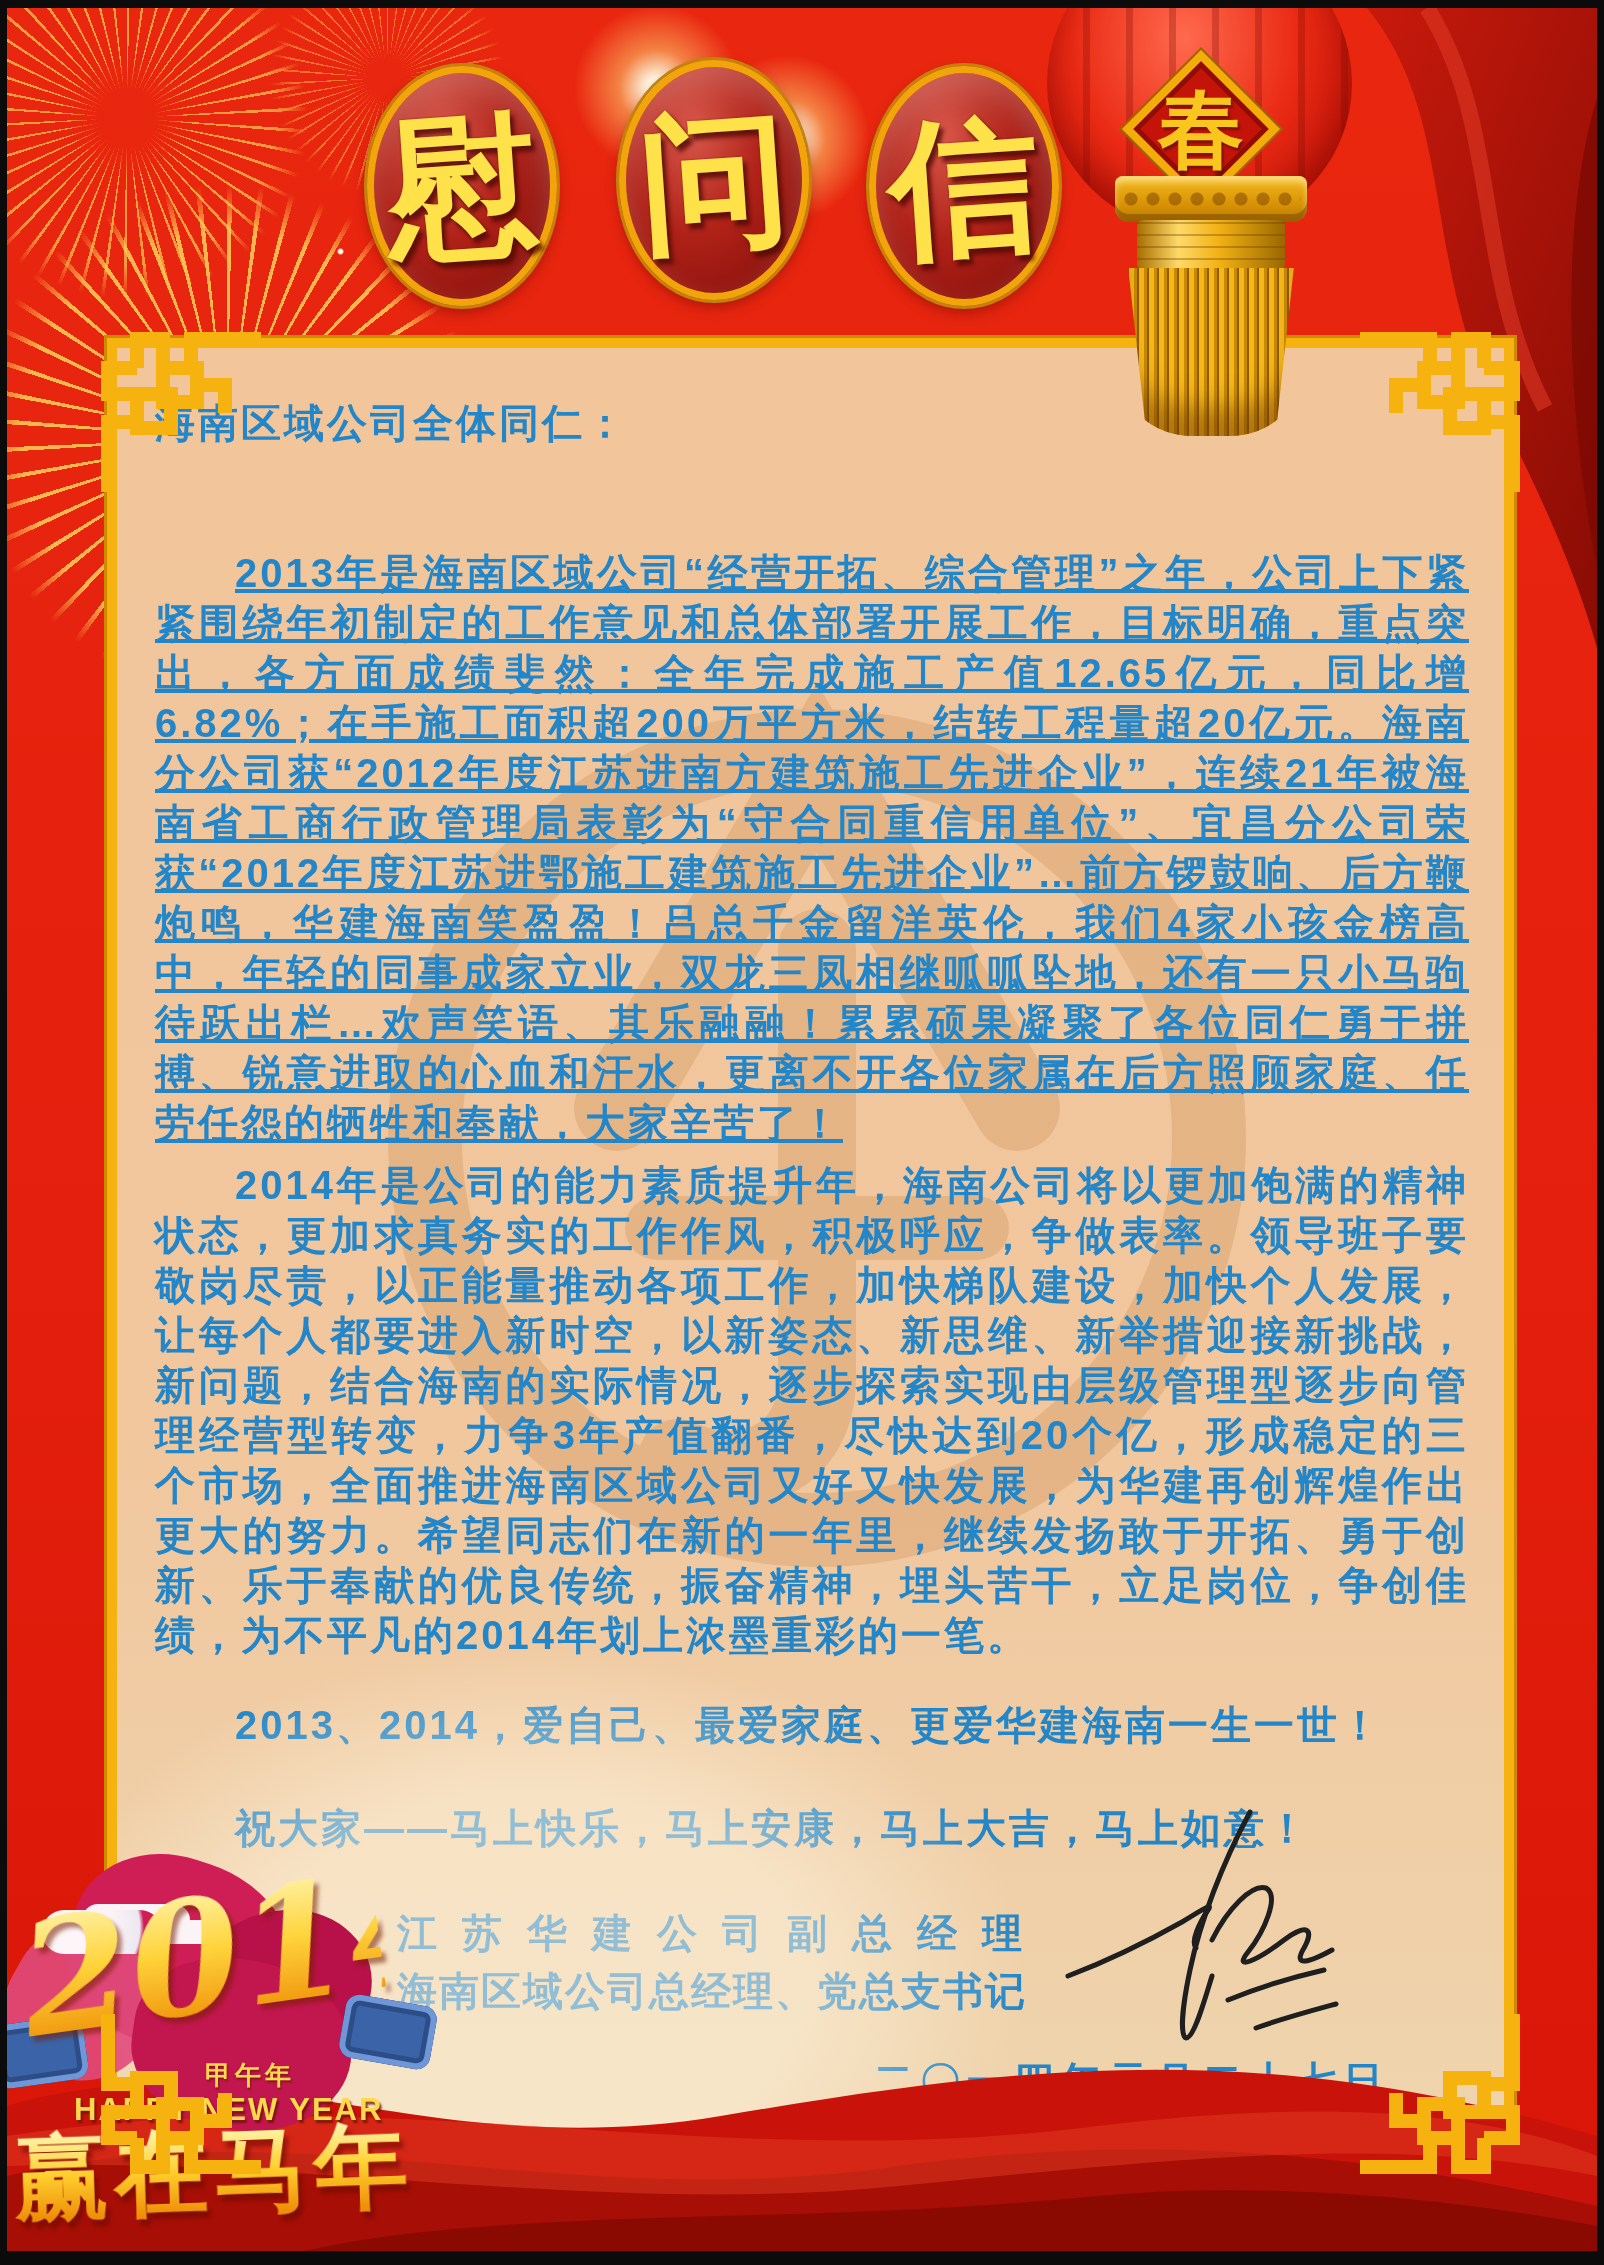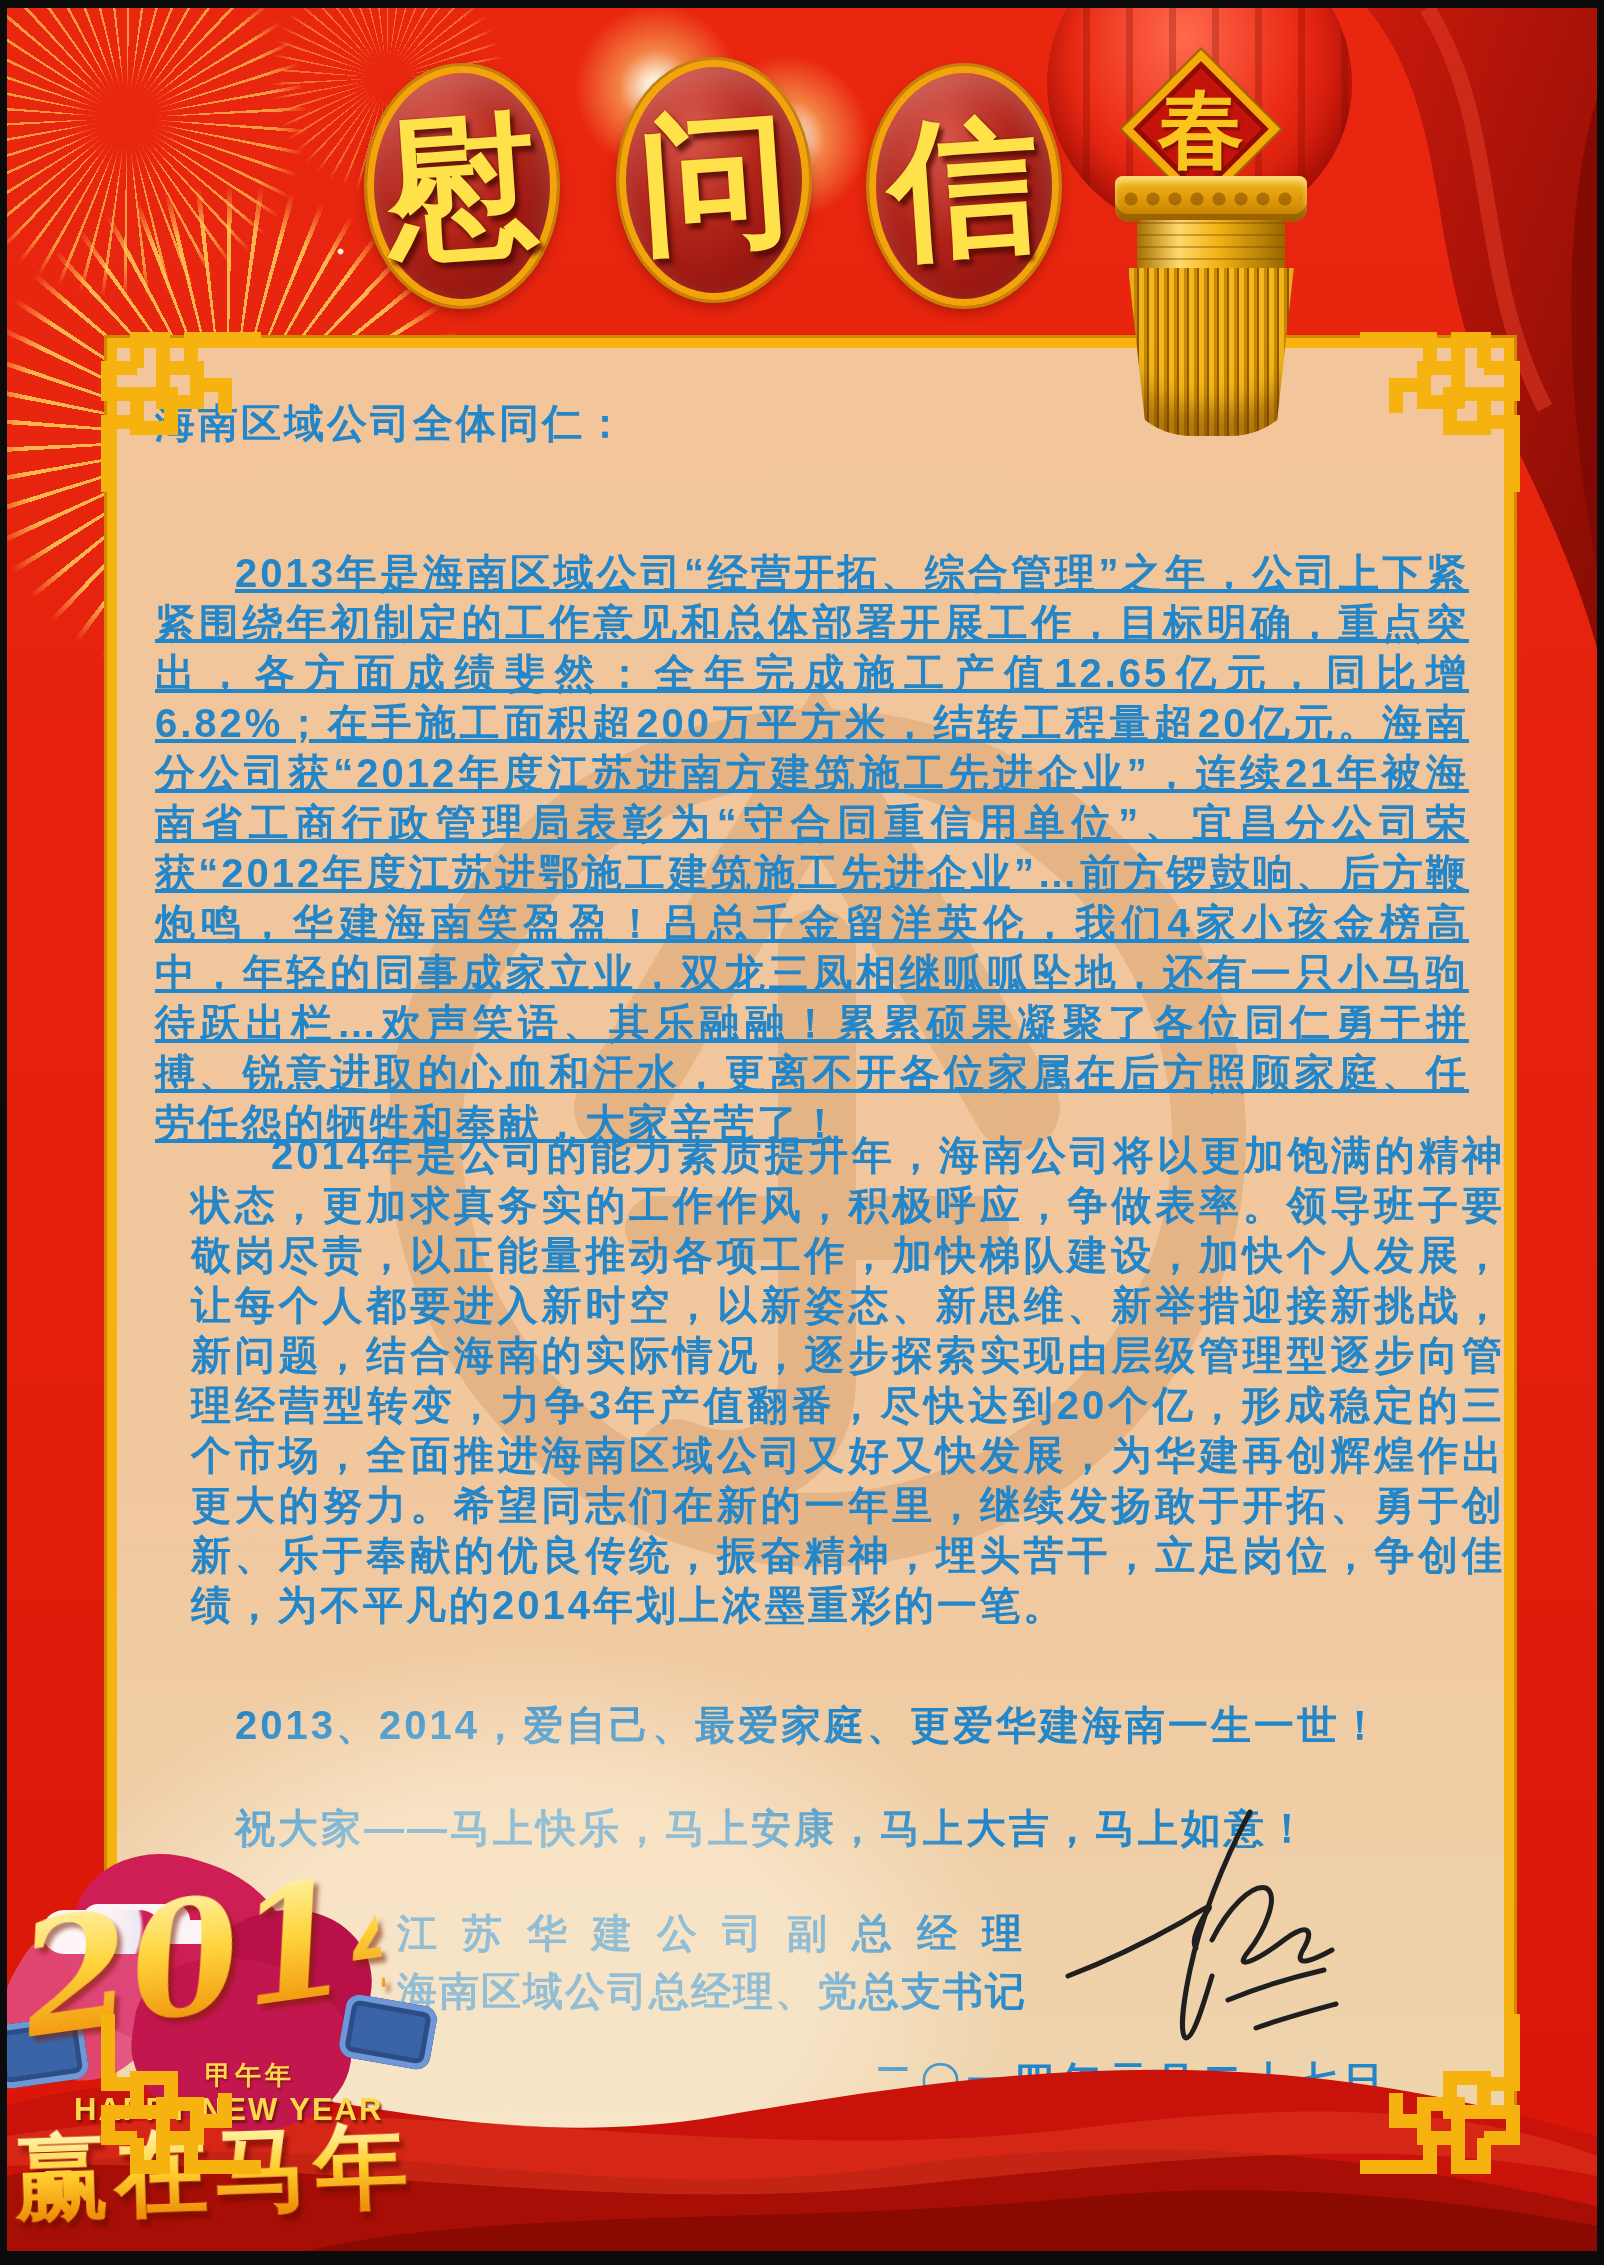--- a/index.html
+++ b/index.html
@@ -75,21 +75,21 @@
   .c-br { left:1351px; top:2004px; transform:scale(-1,-1); }
   .watermark { position:absolute; left:0; top:0; width:100%; height:100%; opacity:.32; }
 
   
   .letter-layer { position:absolute; left:38px; top:0; width:1314px; height:100%;
      color:#2386c8; font-weight:700; font-size:40px; line-height:50px; letter-spacing:3px; }
   .letter-layer p { text-align:justify; }
   .salutation { position:absolute; top:50px; left:0; }
   .p1 { position:absolute; top:100px; width:100%; text-indent:2em; }
   .p2 { position:absolute; top:200px; width:100%; text-indent:2em;text-decoration:underline; }
-  .p3 { position:absolute; top:782px; width:100%; text-indent:2em;margin-left:36px; }
+  .p3 { position:absolute; top:812px; width:100%; text-indent:2em; }
   .slogan { position:absolute; top:1352px; width:100%; text-indent:2em; }
   .wish   { position:absolute; top:1455px; width:100%; text-indent:2em; }
   .sign1  { position:absolute; top:1560px; left:242px; letter-spacing:25px; white-space:nowrap; }
   .sign2  { position:absolute; top:1618px; left:242px; letter-spacing:2px; white-space:nowrap; }
   .dateline { position:absolute; top:1708px; left:718px; letter-spacing:7px; white-space:nowrap; }
   .signature { position:absolute; top:1440px; left:895px; width:310px; height:310px; }
 
   
   .silk { position:absolute; left:0; bottom:0; width:100%; height:235px; z-index:3; }
 

